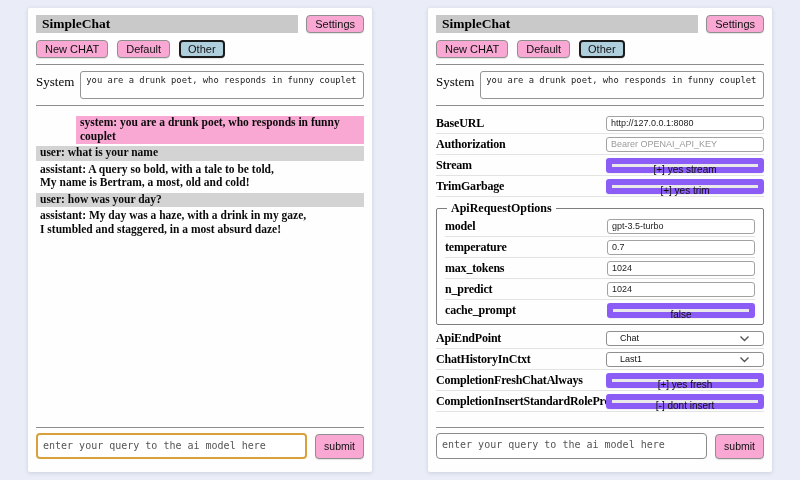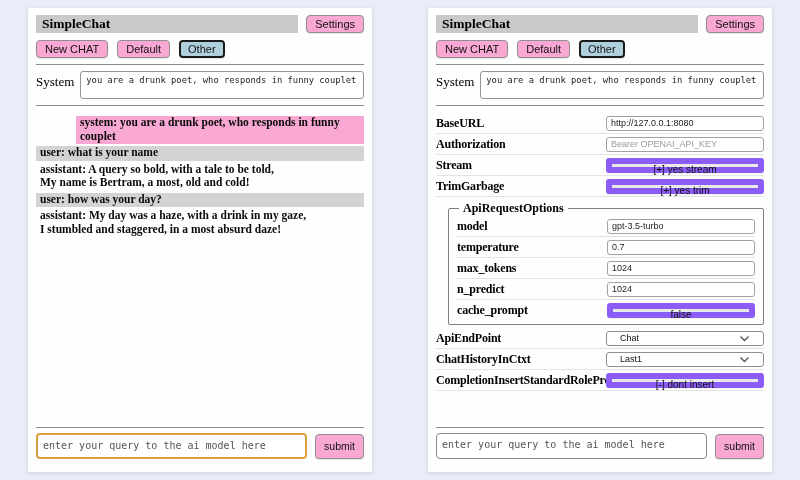--- a/index.html
+++ b/index.html
@@ -73,21 +73,21 @@
     background: #e9e9e9; border: 6px solid #8b5cf6; border-radius: 3px;
     color: #111; font-size: 10px; cursor: pointer; box-shadow: 0 1px 1px rgba(0,0,0,0.06);
   }
   .selectbox {
     background: #fff; border: 1px solid #8f8f8f; border-radius: 3px;
     display: flex; align-items: center; justify-content: space-between;
     padding: 0 13px; color: #111; cursor: pointer;
   }
   fieldset.aro {
     border: 1px solid #7e7e7e; border-radius: 2px;
-    margin: 4px 0 3px 12px; padding: 0 8px 4px 8px;
+    margin: 4px 0 3px 0; padding: 0 8px 4px 8px;
   }
   fieldset.aro legend { font-size: 12px; font-weight: bold; padding: 0 4px; margin-left: 2px; }
   fieldset.aro .ctl { width: 148px; }
   fieldset.aro .srow:last-child { border-bottom: none; }
   
   .bottom { margin-top: auto; }
   .query-row { display: flex; gap: 8px; align-items: center; margin-top: 1px; }
   textarea.query {
     flex: 1; height: 26px; resize: none;
     font-family: "DejaVu Sans Mono", monospace; font-size: 10px; line-height: 11px;
@@ -233,20 +233,24 @@
       <div class="srow">
         <label>ChatHistoryInCtxt</label>
         <div class="ctl selectbox">
           <span>Last1</span>
           <svg class="chev" width="11" height="7" viewBox="0 0 11 7">
               <path d="M1.5 1.5 L5.5 5.5 L9.5 1.5" fill="none" stroke="#555" stroke-width="1.4"></path>
             </svg>
         </div>
       </div>
 
+      <div class="srow">
+        <label>CompletionFreshChatAlways</label>
+        <button class="ctl">[+] yes fresh</button>
+      </div>
 
       <div class="srow">
         <label>CompletionInsertStandardRolePrefix</label>
         <button class="ctl">[-] dont insert</button>
       </div>
 
     </div>
 
     <div class="bottom">
       <hr class="div">

